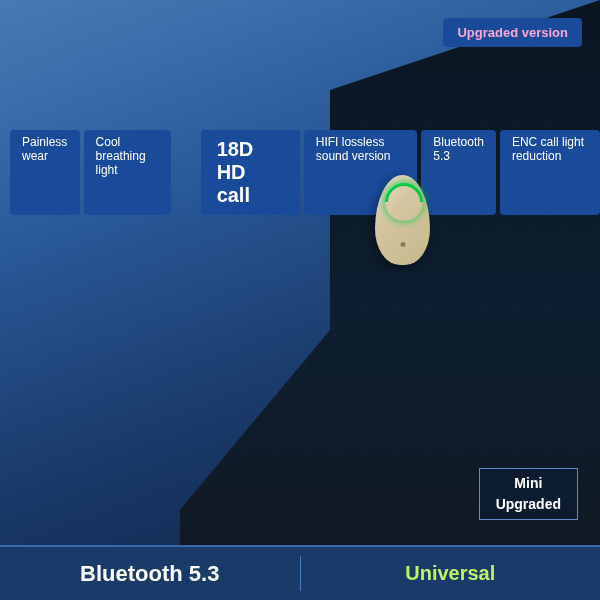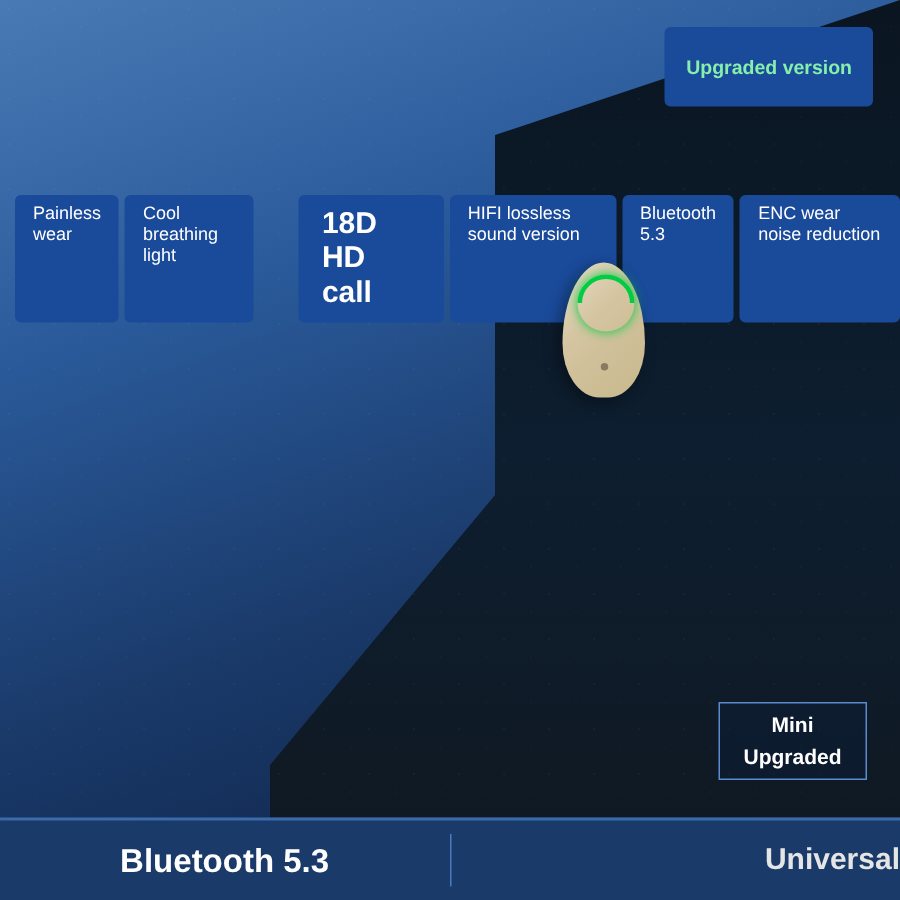--- a/index.html
+++ b/index.html
@@ -29,24 +29,24 @@
       clip-path: polygon(55% 15%, 100% 0%, 100% 100%, 30% 100%, 30% 85%, 55% 55%);
       background: linear-gradient(180deg, #0a1520 0%, #0d1e30 50%, #101820 100%);
     }
 
     
     .upgraded-badge {
       position: absolute;
       top: 18px;
       right: 18px;
       background: #1a4a9a;
-      color: #86efac;
+      color: #f9a8d4;
       font-size: 13px;
       font-weight: 600;
-      padding: 19px 14px;
+      padding: 7px 14px;
       border-radius: 4px;
     }
 
     
     .feature-tags {
       position: absolute;
       top: 130px;
       left: 10px;
       display: flex;
       flex-direction: row;
@@ -157,22 +157,22 @@
     }
 
     .bottom-bar-divider {
       width: 1px;
       height: 35px;
       background: #4a7ac0;
     }
 
     .bottom-bar-right {
       flex: 1;
-      text-align: right;
-      color: #e5e5e5;
+      text-align: center;
+      color: #bef264;
       font-size: 20px;
       font-weight: 600;
     }
 
     
     .texture {
       position: absolute;
       top: 0; left: 0; right: 0; bottom: 0;
       background-image: 
         radial-gradient(circle at 20% 20%, rgba(255,255,255,0.03) 1px, transparent 1px),
@@ -189,21 +189,21 @@
   <div class="texture"></div>
 
   <div class="upgraded-badge">Upgraded version</div>
 
   <div class="feature-tags">
     <span class="tag">Painless wear</span>
     <span class="tag">Cool breathing light</span>
     <span class="tag-large">18D HD call</span>
     <span class="tag">HIFI lossless sound version</span>
     <span class="tag">Bluetooth 5.3</span>
-    <span class="tag">ENC wear noise reduction</span>
+    <span class="tag">ENC call light reduction</span>
   </div>
 
   <div class="earphone-container">
     <div class="earphone-body">
       <div class="earphone-green-light"></div>
       <div class="earphone-dot"></div>
     </div>
   </div>
 
   <div class="mini-headset-box">

